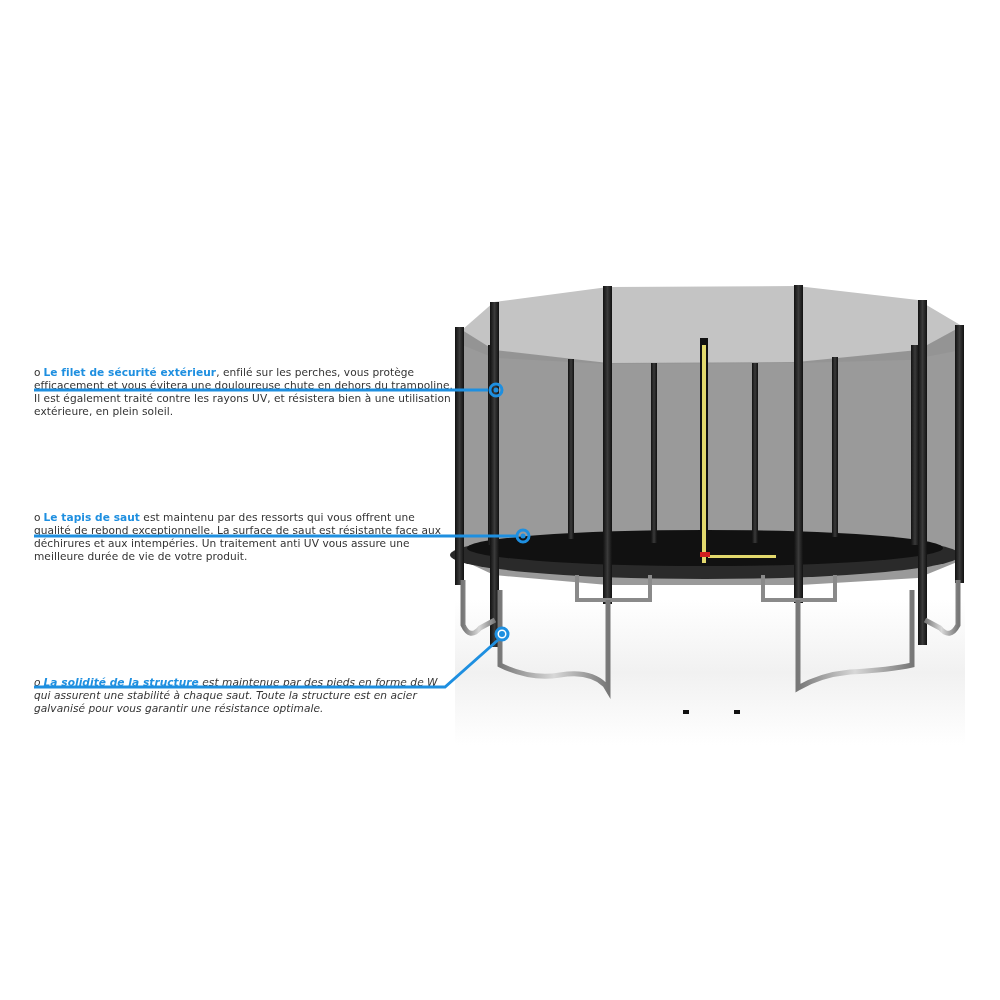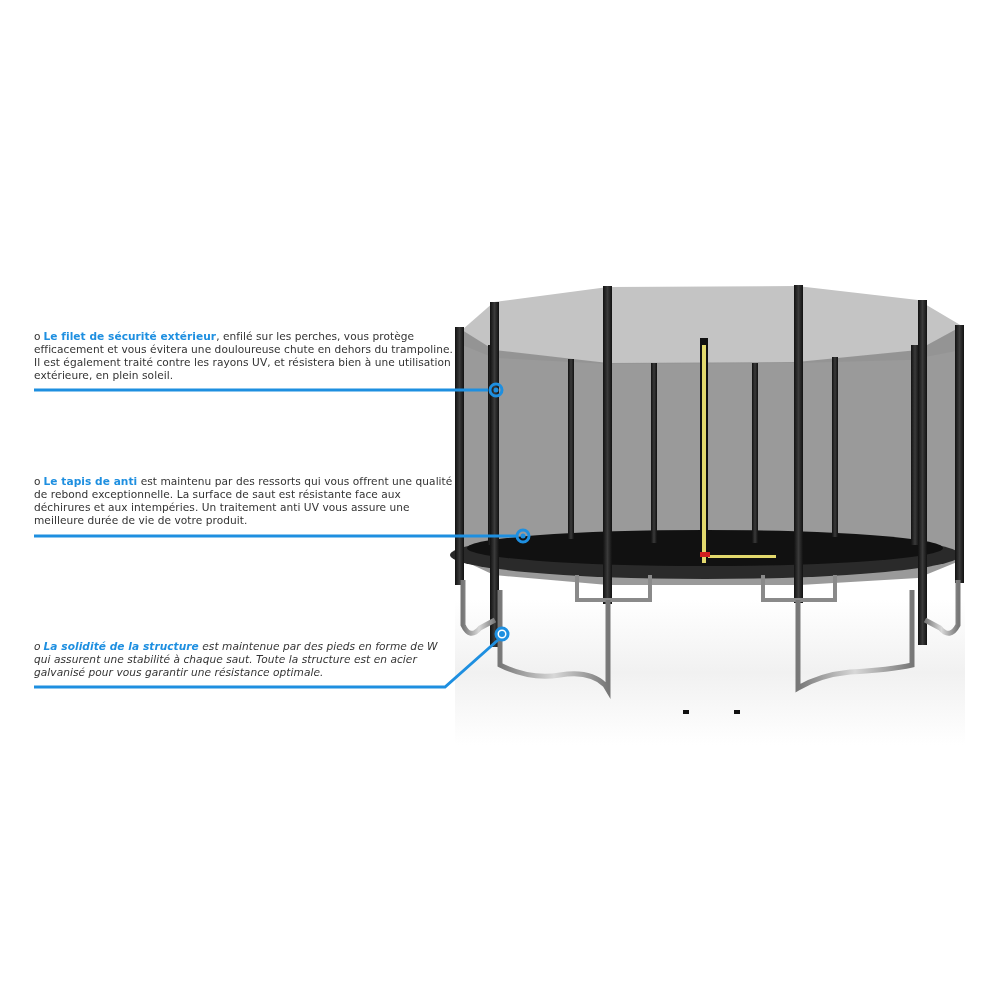--- a/index.html
+++ b/index.html
@@ -5,33 +5,34 @@
   html, body { margin: 0; padding: 0; }
   body {
     width: 1000px; height: 1000px; background: #ffffff;
     position: relative; overflow: hidden;
     font-family: "DejaVu Sans", sans-serif;
   }
   .callout-text {
     position: absolute; left: 34px; width: 420px;
     font-size: 10.6px; line-height: 13px; color: #333333;
     letter-spacing: 0.05px;
+    margin-top: 36px;
   }
   .callout-text .bullet { color: #333; margin-right: 3px; }
   .callout-text .hl { color: #1e8fe0; font-weight: bold; }
   .scene { position: absolute; left: 0; top: 0; width: 1000px; height: 1000px; }
 </style>
 </head>
 <body>
 
 <div class="callout-text" style="top:330px;">
   <span class="bullet">o</span><span class="hl">Le filet de sécurité extérieur</span><span>, enfilé sur les perches, vous protège efficacement et vous évitera une douloureuse chute en dehors du trampoline. Il est également traité contre les rayons UV, et résistera bien à une utilisation extérieure, en plein soleil.</span>
 </div>
 <div class="callout-text" style="top:475px;">
-  <span class="bullet">o</span><span class="hl">Le tapis de anti</span><span> est maintenu par des ressorts qui vous offrent une qualité de rebond exceptionnelle. La surface de saut est résistante face aux déchirures et aux intempéries. Un traitement anti UV vous assure une meilleure durée de vie de votre produit.</span>
+  <span class="bullet">o</span><span class="hl">Le tapis de saut</span><span> est maintenu par des ressorts qui vous offrent une qualité de rebond exceptionnelle. La surface de saut est résistante face aux déchirures et aux intempéries. Un traitement anti UV vous assure une meilleure durée de vie de votre produit.</span>
 </div>
 <div class="callout-text" style="top:640px;font-style:italic;">
   <span class="bullet">o</span><span class="hl">La solidité de la structure</span><span> est maintenue par des pieds en forme de W qui assurent une stabilité à chaque saut. Toute la structure est en acier galvanisé pour vous garantir une résistance optimale.</span>
 </div>
 
 <svg class="scene" viewBox="0 0 1000 1000">
   <defs>
     <linearGradient id="floor" x1="0" y1="0" x2="0" y2="1">
       <stop offset="0" stop-color="#ffffff"></stop>
       <stop offset="0.5" stop-color="#f1f1f1"></stop>

